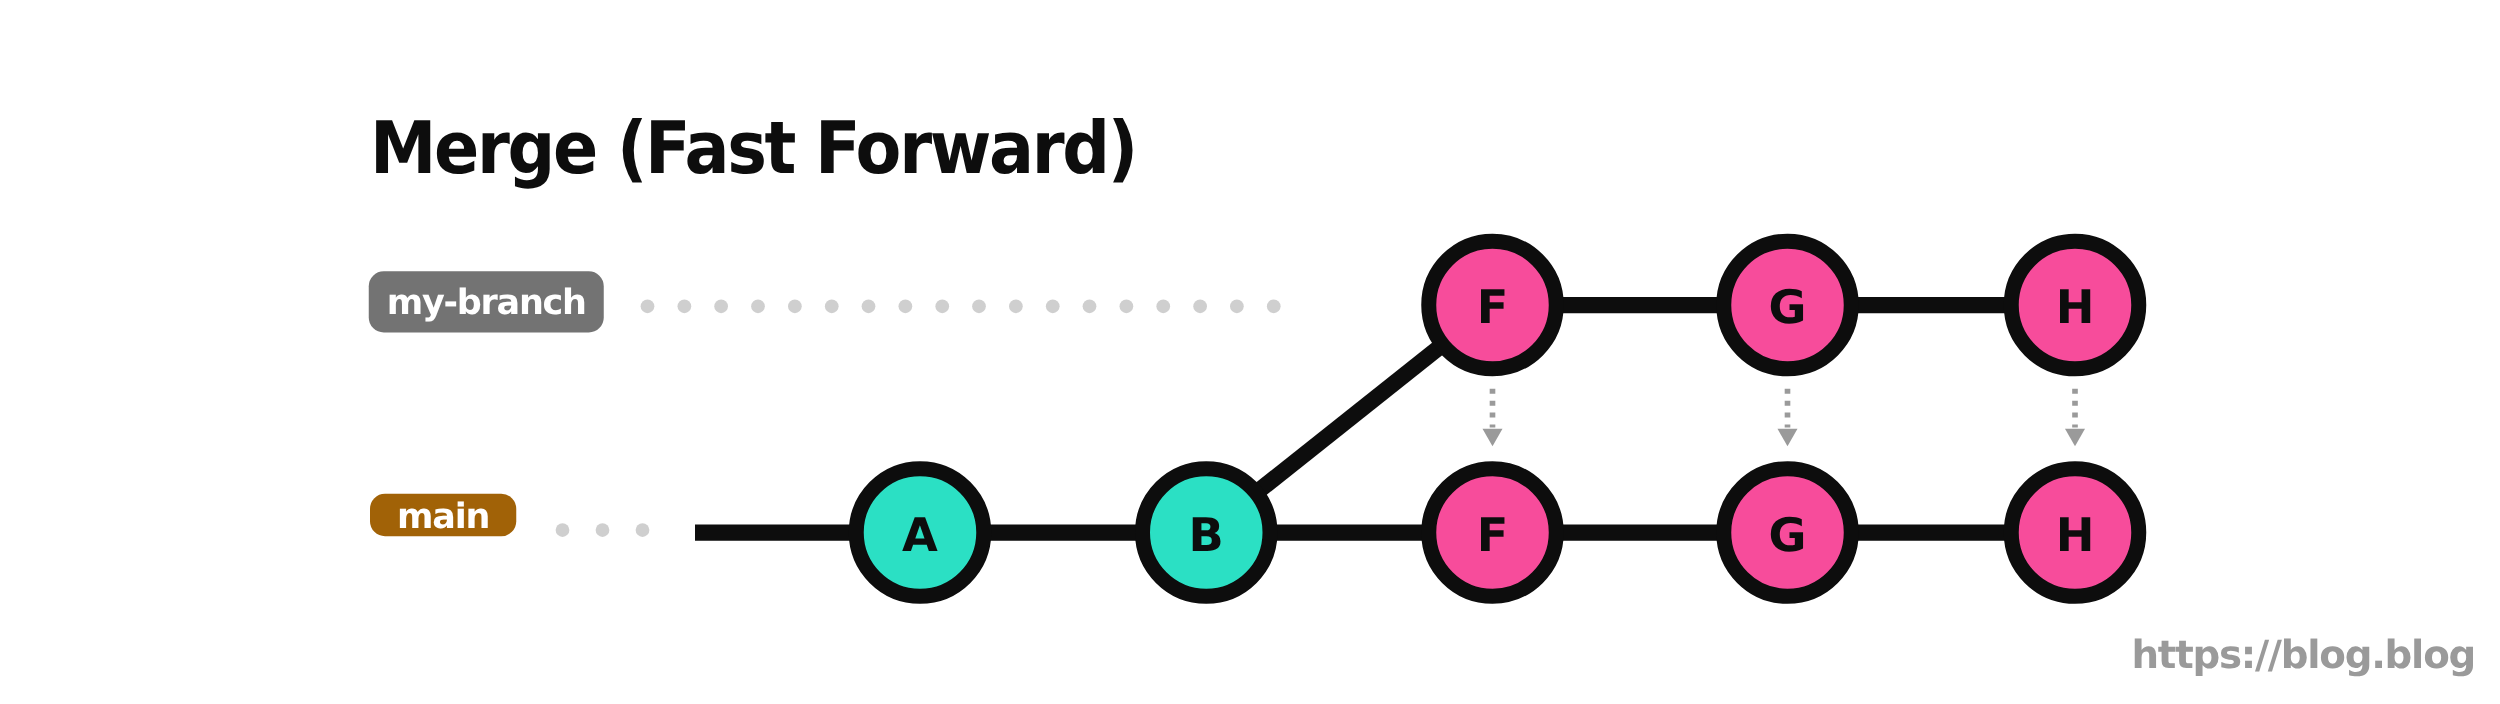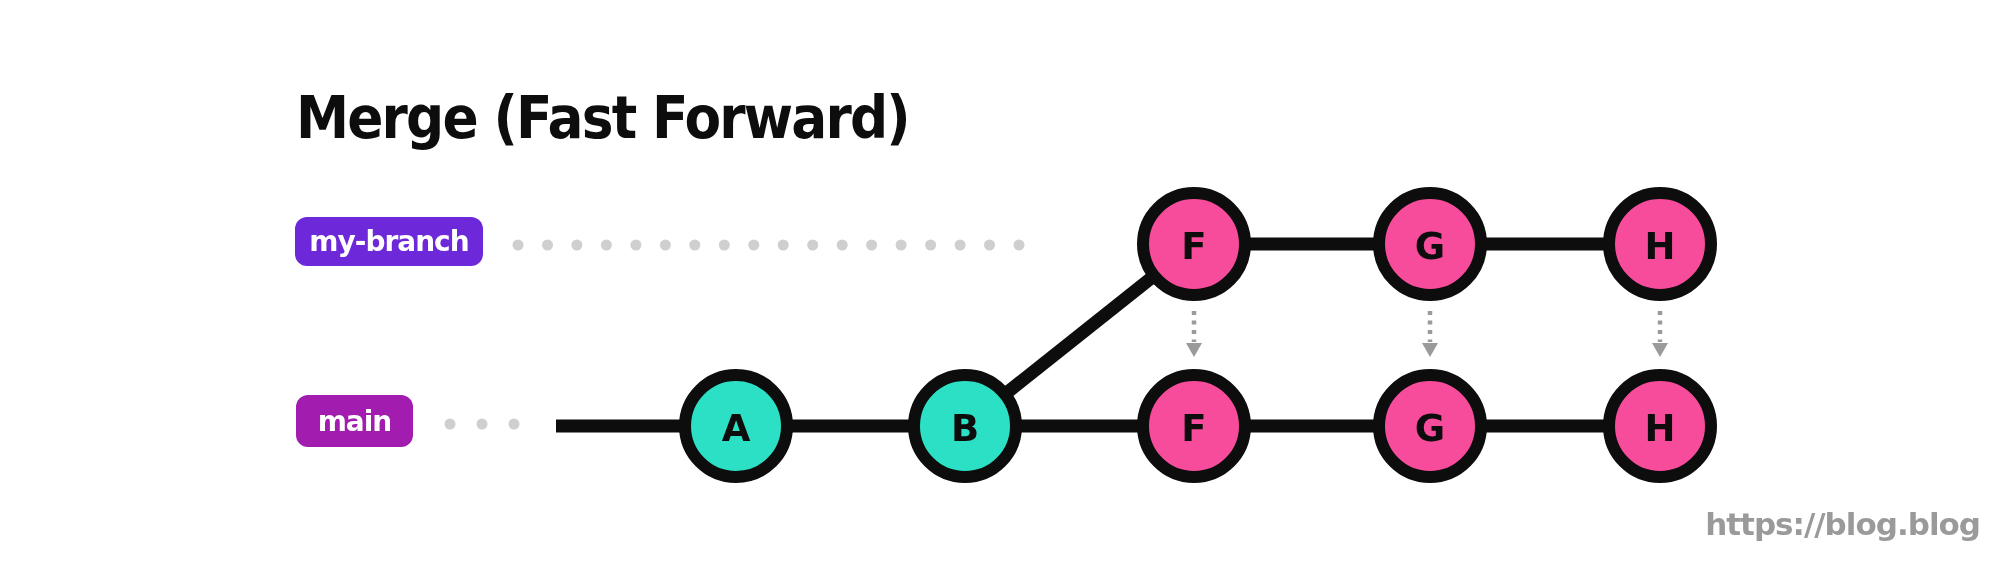--- a/index.html
+++ b/index.html
@@ -58,23 +58,23 @@
     letter-spacing: -1px;
     white-space: nowrap;
   }
 </style>
 </head>
 <body>
 
 <div class="stage">
   <h1 class="title">Merge (Fast Forward)</h1>
 
-  <div class="branch-label" id="label-0" style="left: 295px; top: 217px; width: 188px; height: 49px; background: #6d28d9; color: rgb(255, 255, 255);">my-branch</div>
+  <div class="branch-label" id="label-0" style="left: 295px; top: 217px; width: 188px; height: 49px; background: #737373; color: rgb(255, 255, 255);">my-branch</div>
 
-  <div class="branch-label" id="label-1" style="left: 296px; top: 395px; width: 117px; height: 52px; background: #a21caf; color: rgb(255, 255, 255);">main</div>
+  <div class="branch-label" id="label-1" style="left: 296px; top: 395px; width: 117px; height: 34px; background: #a16207; color: rgb(255, 255, 255);">main</div>
 
   <svg class="graph-svg" id="graph-svg" viewBox="0 0 2000 563" xmlns="http://www.w3.org/2000/svg">
       <circle cx="518.0" cy="245" r="5.5" fill="#cfcfcf"></circle>
       <circle cx="547.5" cy="245" r="5.5" fill="#cfcfcf"></circle>
       <circle cx="576.9" cy="245" r="5.5" fill="#cfcfcf"></circle>
       <circle cx="606.4" cy="245" r="5.5" fill="#cfcfcf"></circle>
       <circle cx="635.9" cy="245" r="5.5" fill="#cfcfcf"></circle>
       <circle cx="665.4" cy="245" r="5.5" fill="#cfcfcf"></circle>
       <circle cx="694.8" cy="245" r="5.5" fill="#cfcfcf"></circle>
       <circle cx="724.3" cy="245" r="5.5" fill="#cfcfcf"></circle>

